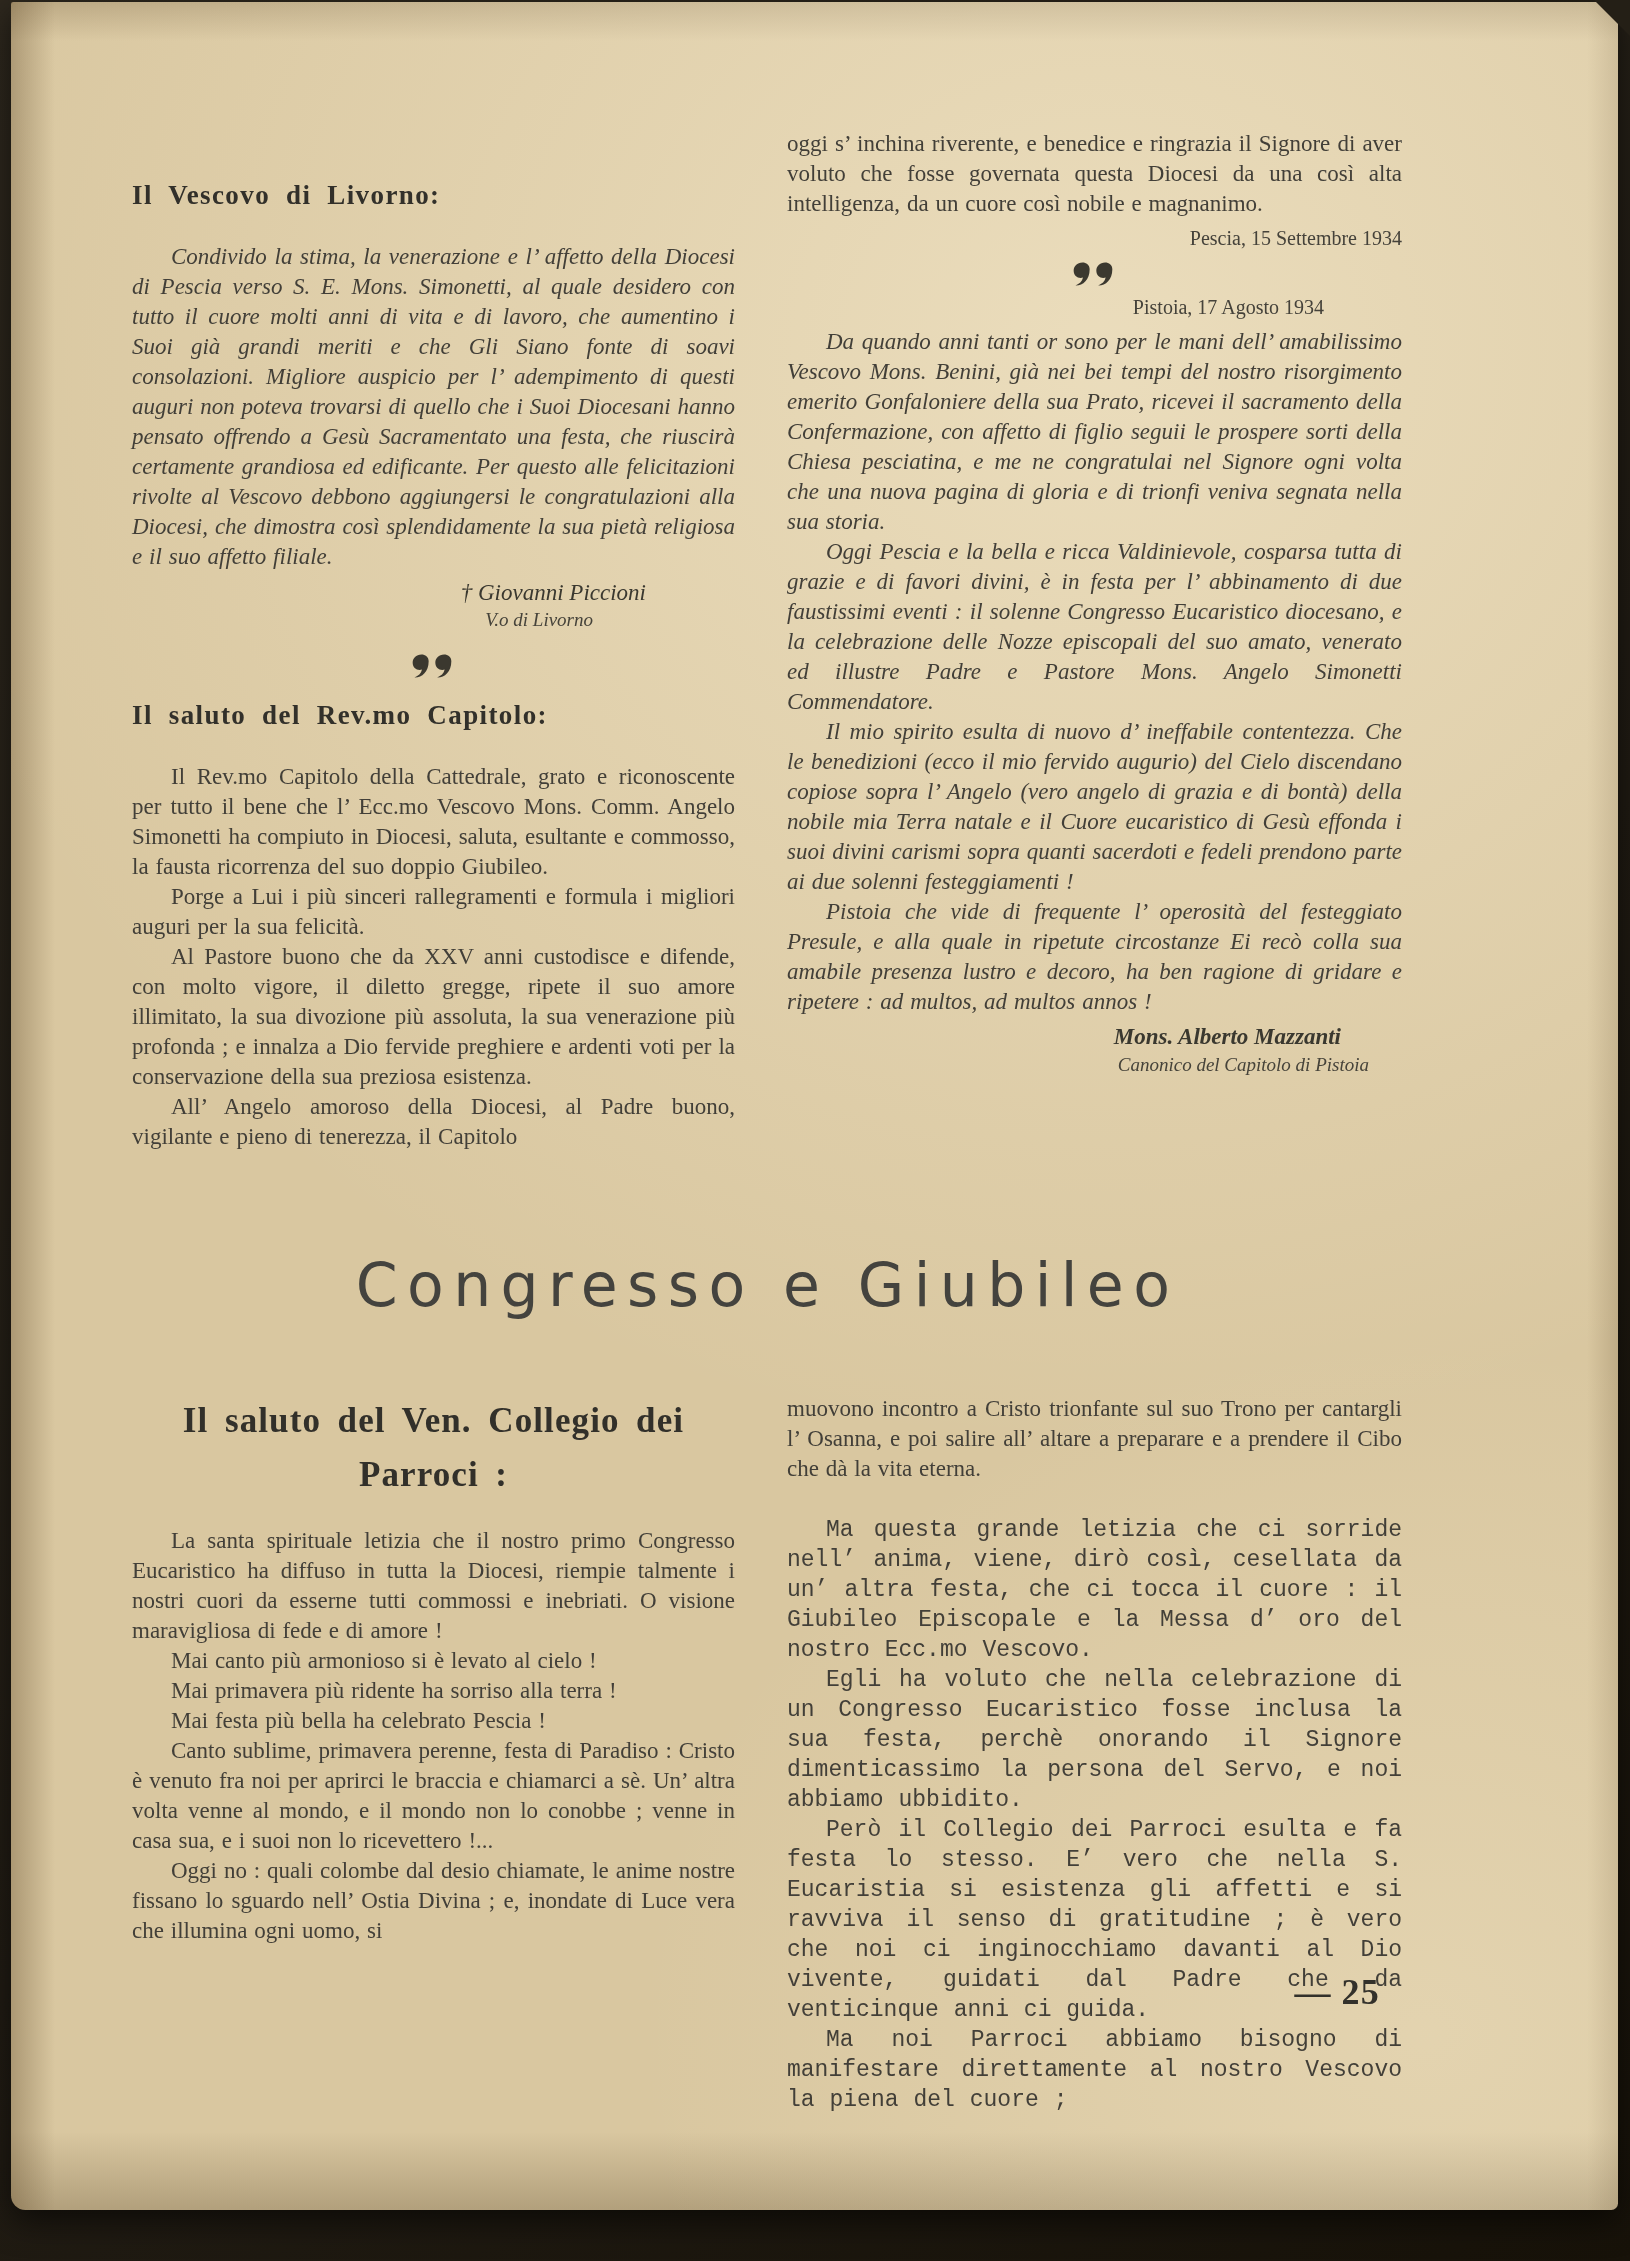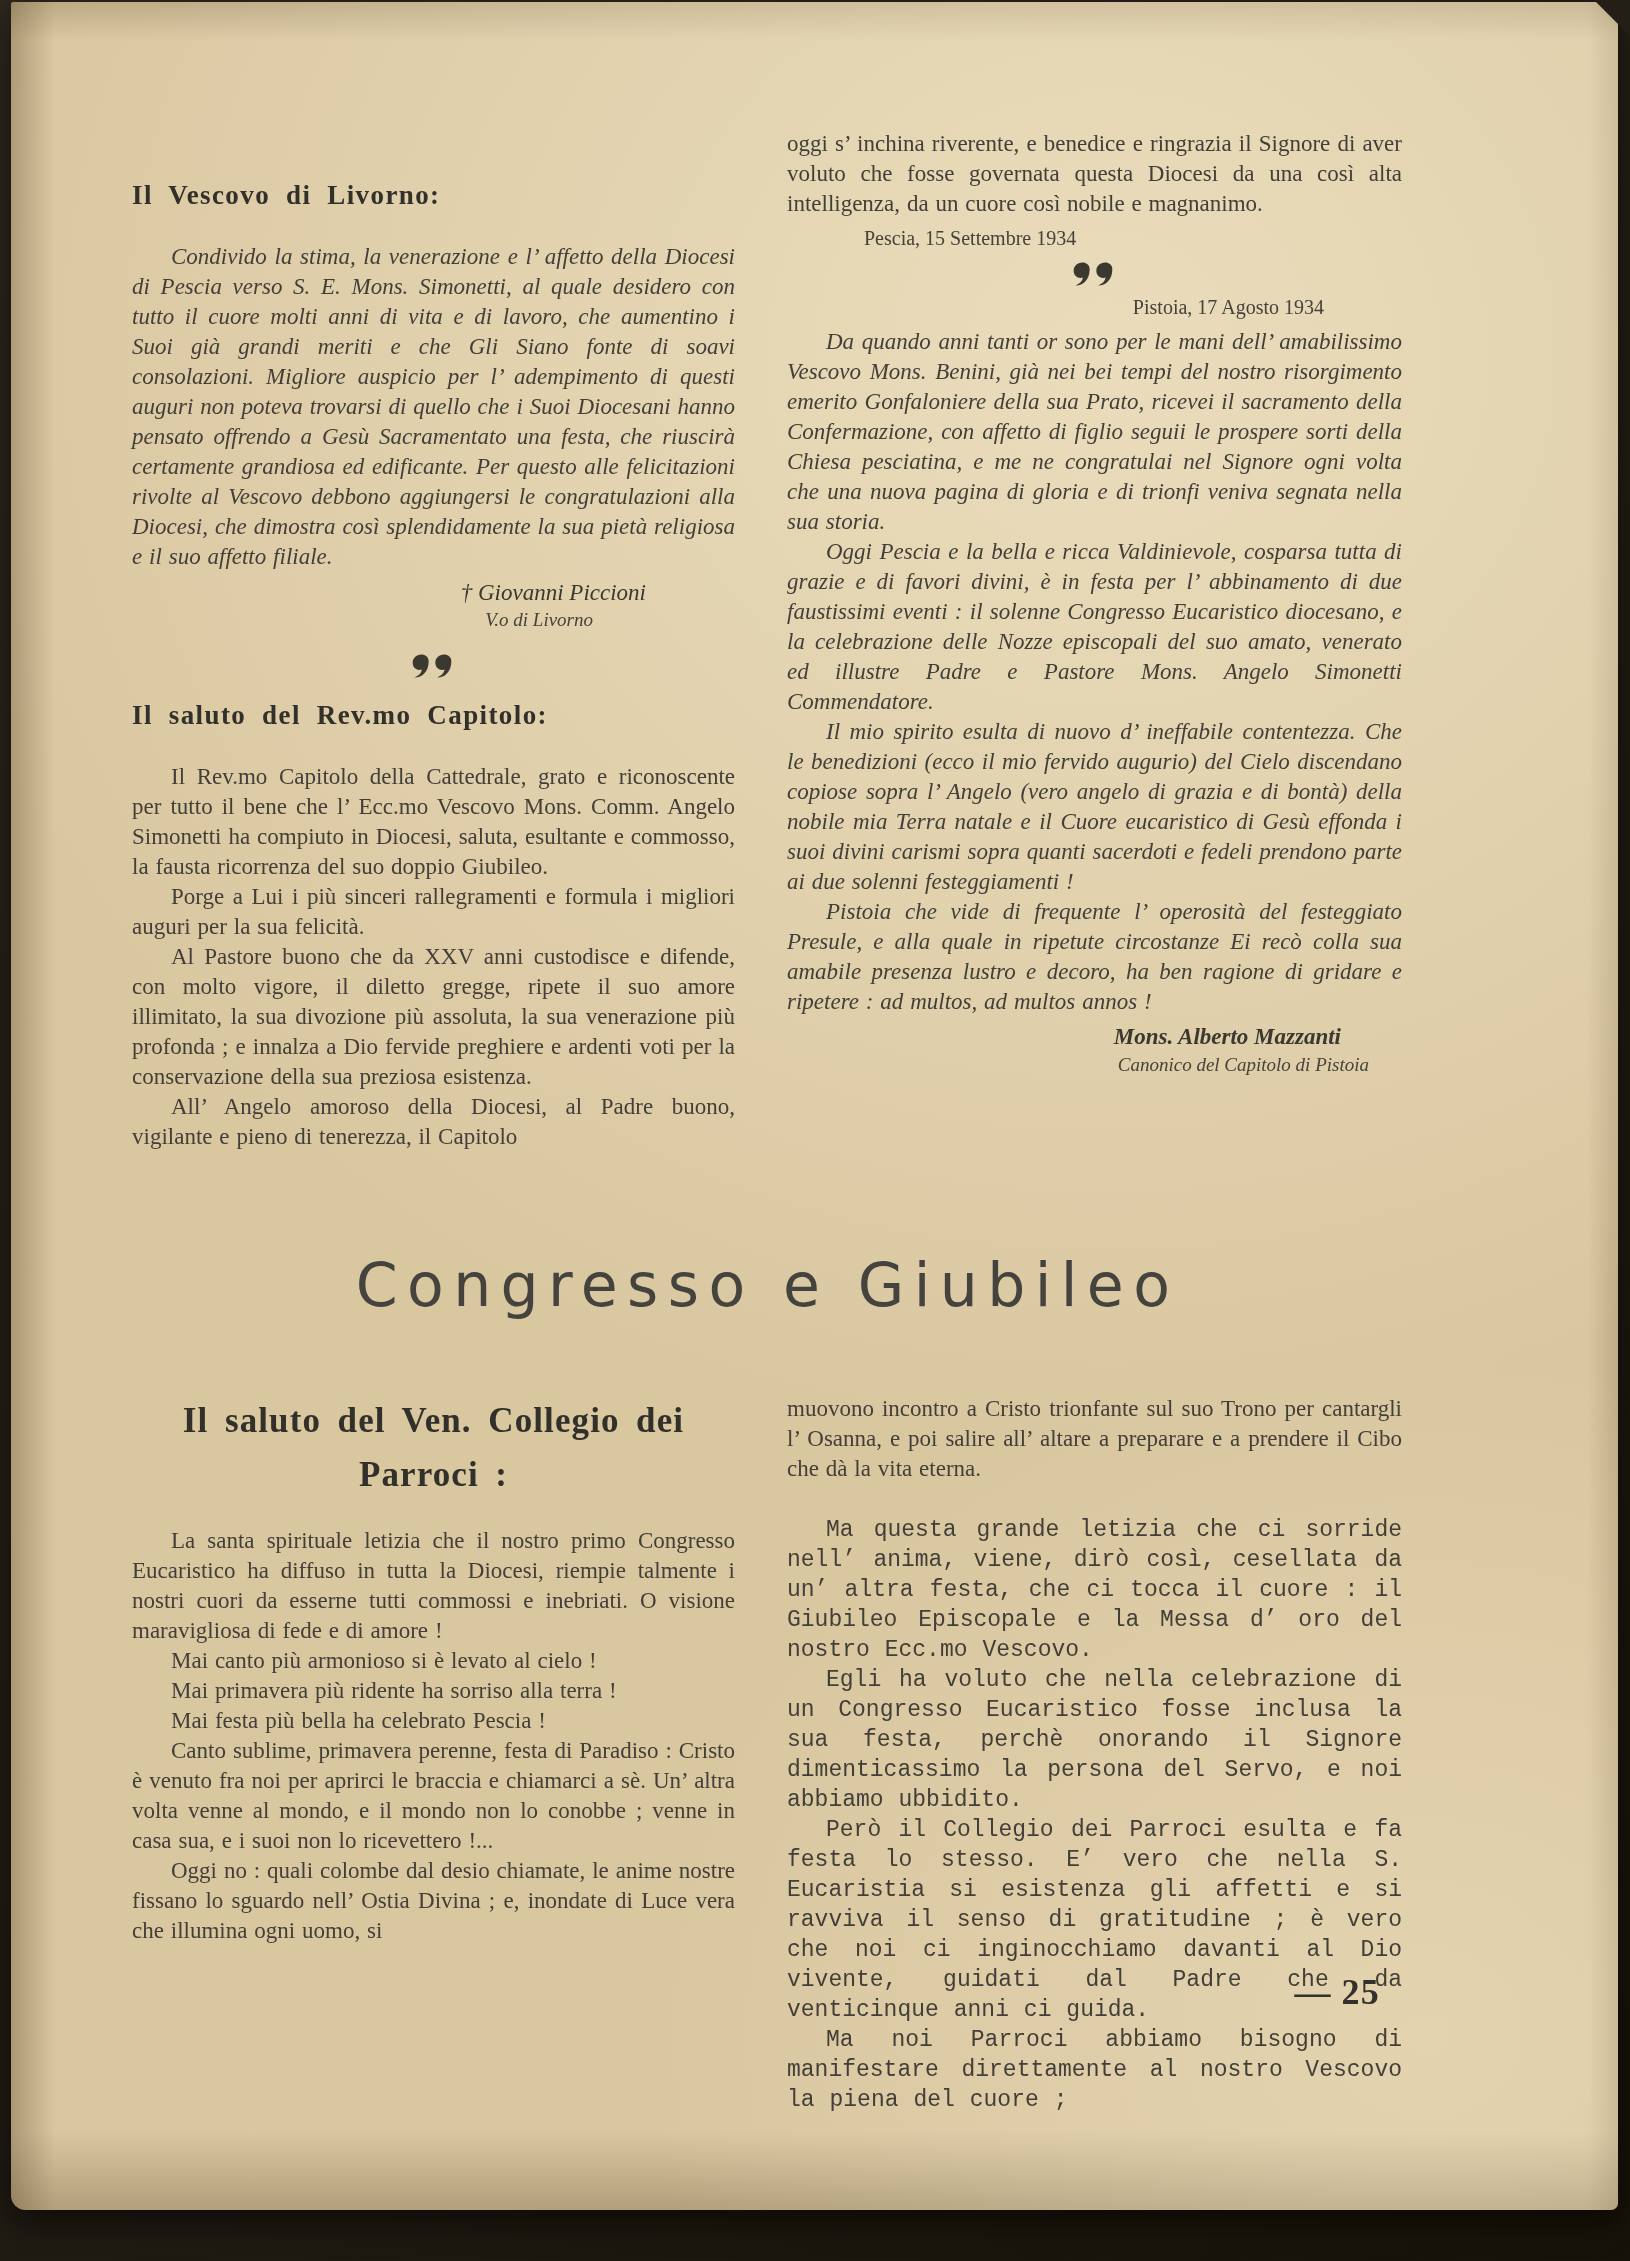--- a/index.html
+++ b/index.html
@@ -73,21 +73,21 @@
   }
   .sig-piccioni { padding-right:89px; }
   .sig-mazzanti { padding-right:61px; font-weight:bold; }
   .signature-role {
     font-size:19px; font-style:italic; color:#46433a;
     text-align:right; margin-top:3.3px;
   }
   .role-piccioni { padding-right:142px; }
   .role-mazzanti { padding-right:33px; }
 
-  .dateline { font-size:20px; color:#45423a; }
+  .dateline { font-size:20px; color:#45423a;text-align:right; }
   .dateline-pescia { margin-top:7.8px; padding-left:77px; }
   .dateline-pistoia { text-align:right; padding-right:78px; margin-bottom:7.8px; }
 
   .ornament { display:flex; justify-content:center; }
   .orn-left { margin:22px auto 19px; }
   .orn-right { margin:11px auto 7.8px; }
   .ornament svg { fill:#3b382f; }
 
   .headline {
     position:absolute; top:1248px; left:121px; width:1271px;

